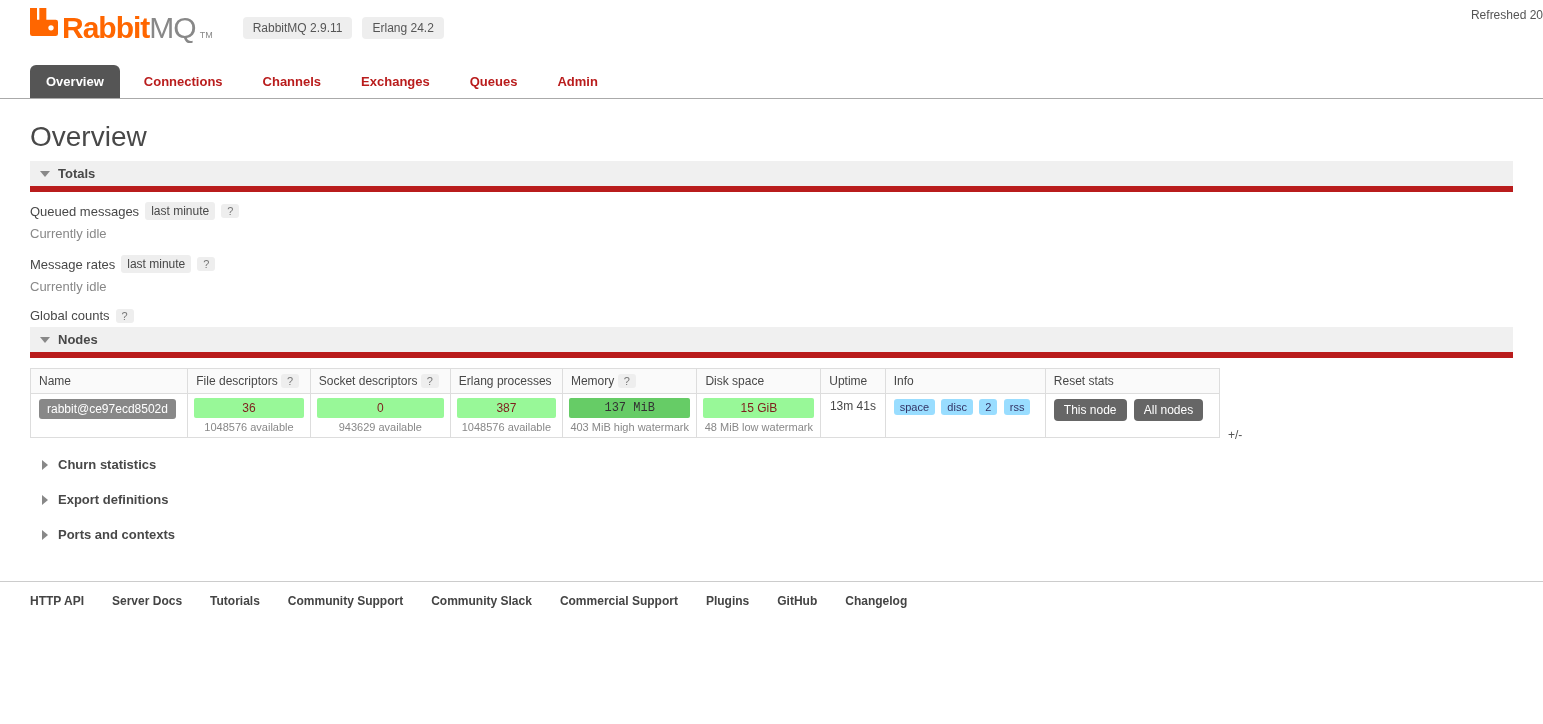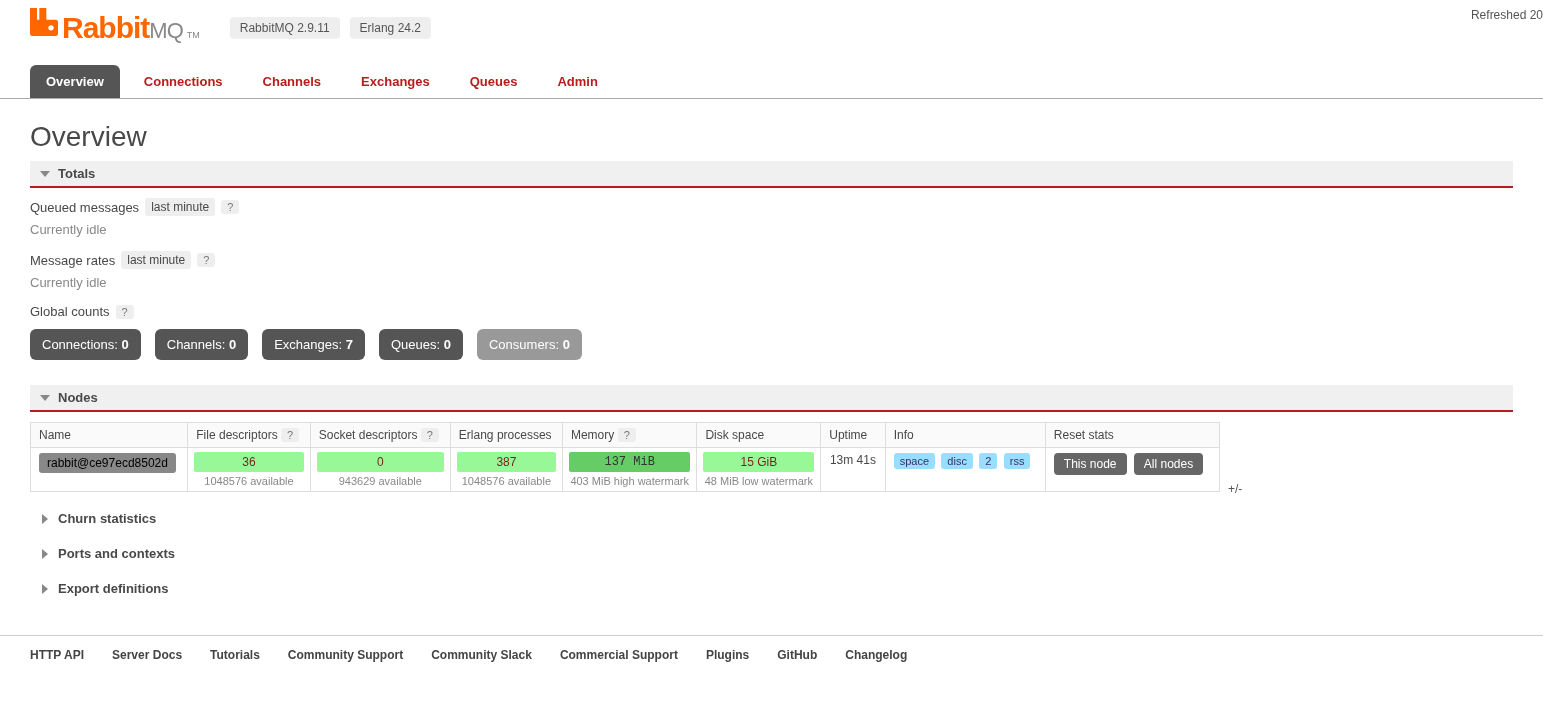--- a/index.html
+++ b/index.html
@@ -28,21 +28,21 @@
     position: relative;
     top: -2px;
   }
   .logo-rabbit {
     font-size: 30px;
     font-weight: bold;
     color: #f60;
     letter-spacing: -1px;
   }
   .logo-mq {
-    font-size: 22px;
+    font-size: 30px;
     color: #888;
     letter-spacing: -1px;
   }
   .logo-tm {
     font-size: 9px;
     color: #888;
     margin-left: 4px;
   }
   .version-badge {
     background: #eee;
@@ -90,21 +90,21 @@
     padding: 10px 30px 30px 30px;
   }
   h1 {
     font-size: 28px;
     font-weight: normal;
     color: #484848;
     margin: 12px 0 8px 0;
   }
   .section-header {
     background: #f0f0f0;
-    border-bottom: 2px solid #b91c1c;
+    border-bottom: 6px solid #b91c1c;
     padding: 5px 10px;
     font-weight: bold;
     font-size: 13px;
     cursor: pointer;
     display: flex;
     align-items: center;
     margin-bottom: 10px;
   }
   .triangle {
     width: 0; height: 0;
@@ -177,21 +177,21 @@
     text-align: left;
     font-size: 12px;
     vertical-align: top;
   }
   table.nodes th {
     background: #fafafa;
     font-weight: normal;
   }
   .node-name {
     background: #888;
-    color: #000000;
+    color: #ffffff;
     padding: 3px 8px;
     border-radius: 3px;
     display: inline-block;
     font-size: 12px;
   }
   .bar-cell { text-align: center; padding: 4px 6px !important; }
   .bar {
     background: #98f898;
     color: #7f1d1d;
     padding: 3px 0;
@@ -316,42 +316,20 @@
     <span class="timespan">last minute</span>
     <span class="help">?</span>
   </div>
   <div class="idle">Currently idle</div>
 
   <div class="subheading">
     <span>Global counts</span>
     <span class="help">?</span>
   </div>
 
-  <div class="counts-row">
-    <div class="count-box">
-      <span>Connections:</span>
-      <b>0</b>
-    </div>
-    <div class="count-box">
-      <span>Channels:</span>
-      <b>0</b>
-    </div>
-    <div class="count-box">
-      <span>Exchanges:</span>
-      <b>7</b>
-    </div>
-    <div class="count-box">
-      <span>Queues:</span>
-      <b>0</b>
-    </div>
-    <div class="count-box light">
-      <span>Consumers:</span>
-      <b>0</b>
-    </div>
-  </div>
 
   <div class="section-header">
     <span class="triangle"></span>
     <span>Nodes</span>
   </div>
 
   <div class="nodes-wrap">
   <table class="nodes">
     <thead>
       <tr>
@@ -405,25 +383,25 @@
   </table>
   <span class="plusminus">+/-</span>
   </div>
 
   <div class="collapsed-section">
     <span class="triangle right"></span>
     <span>Churn statistics</span>
   </div>
   <div class="collapsed-section">
     <span class="triangle right"></span>
-    <span>Ports and contexts</span>
+    <span>Export definitions</span>
   </div>
   <div class="collapsed-section">
     <span class="triangle right"></span>
-    <span>Export definitions</span>
+    <span>Ports and contexts</span>
   </div>
 </div>
 
 <footer>
   <a>HTTP API</a>
   <a>Server Docs</a>
   <a>Tutorials</a>
   <a>Community Support</a>
   <a>Community Slack</a>
   <a>Commercial Support</a>

